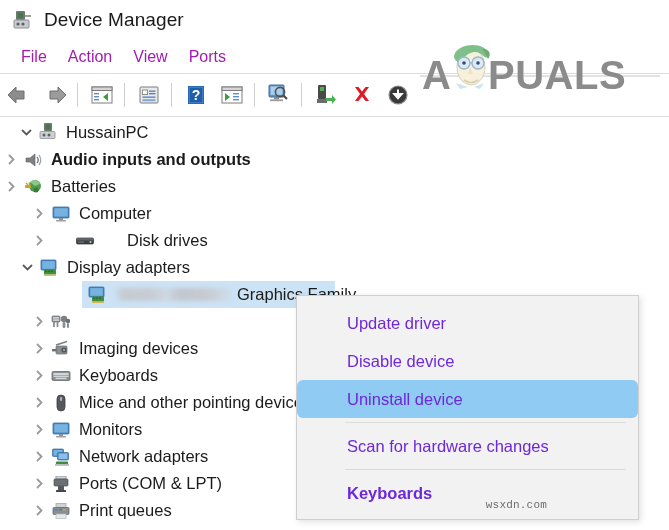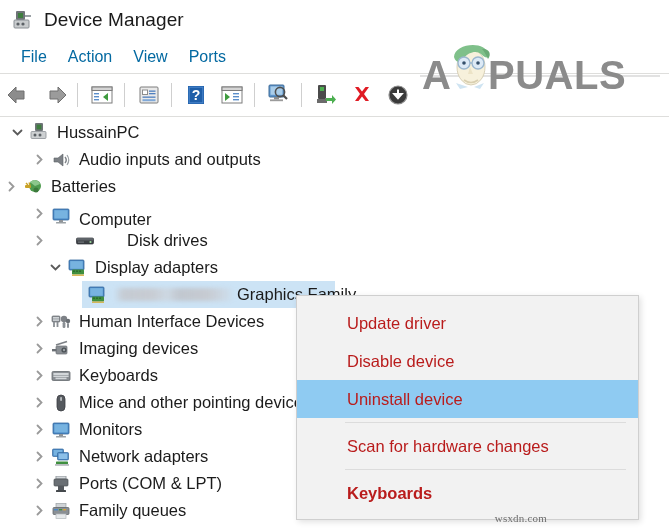--- a/index.html
+++ b/index.html
@@ -37,21 +37,21 @@
   
   .menubar {
     position: absolute; left: 0; top: 40px;
     width: 669px; height: 33px;
     background: #ffffff;
     display: flex; align-items: center;
     padding-left: 12px;
     box-sizing: border-box;
   }
   .menubar .mi {
-    font-size: 16px; color: #0369a1;
+    font-size: 16px; color: #a21caf;
     padding: 2px 12px 2px 9px;
     cursor: default;
     text-align: right;
   }
 
   
   .toolbar {
     position: absolute; left: 0; top: 73px;
     width: 669px; height: 44px;
     background: #ffffff;
@@ -142,38 +142,39 @@
     box-sizing: border-box;
     box-shadow: 2px 2px 6px rgba(0,0,0,.12);
     z-index: 30;
     padding-top: 8px;
   }
   .ctxitem {
     height: 38px;
     display: flex; align-items: center;
     padding-left: 50px;
     font-size: 16.5px;
-    color: #b91c1c;
+    color: #6d28d9;
     box-sizing: border-box;
   }
   .ctxitem.hot {
     background: #8fcbf2;
+    border-radius: 6px;
   }
   .ctxitem.bold { font-weight: bold; }
   .ctxsep {
     height: 1px;
     background: #dcdcdc;
     margin: 4px 12px 4px 48px;
   }
 
   
   .watermark {
     position: absolute;
-    right: 10px; bottom: 6px;
-    font-family: Liberation Serif, serif;
+    right: 10px; bottom: 19px;
+    font-family: Liberation Mono, monospace;
     font-size: 11px;
     color: #6d6d6d;
     letter-spacing: .2px;
     z-index: 40;
   }
 </style>
 </head>
 <body>
 
 <div id="app">
@@ -304,39 +305,39 @@
         <path d="M22 30 L20 37 L25 37 Z" fill="#ece3c6"></path>
         <path d="M16 43 Q23 48 30 43" stroke="#d9cfb0" stroke-width="1.6" fill="none"></path>
         <path d="M8 46 L12 52 L20 50 Z" fill="#cfe4f2"></path>
         <path d="M36 46 L32 52 L26 50 Z" fill="#cfe4f2"></path>
       </g>
     </svg>
   </div>
 
   <div class="tree">
 
-    <div class="row root" style="padding-left:6px;">
+    <div class="row root" style="padding-left:15px;">
       <span class="chev">
         <svg width="11" height="11" viewBox="0 0 11 11">
             <path d="M1.5 3.5 L5.5 7.5 L9.5 3.5" stroke="#5a5a5a" stroke-width="1.8" fill="none" stroke-linecap="round"></path>
           </svg>
       </span>
       <span class="ricon">
         <svg width="20" height="20" viewBox="0 0 20 20">
           <rect x="6" y="1" width="8" height="8" rx="1" fill="#6f7478"></rect>
           <rect x="7.6" y="2.6" width="4.8" height="4.8" fill="#3f7d3f"></rect>
           <rect x="2" y="9.5" width="15" height="7" rx="1" fill="#cdd0d2" stroke="#8b9095" stroke-width=".8"></rect>
           <circle cx="6" cy="13" r="1.5" fill="#5c6166"></circle>
           <circle cx="11" cy="13" r="1.5" fill="#5c6166"></circle>
         </svg>
       </span>
       <span class="rlabel">HussainPC</span>
     </div>
 
-    <div class="row" style="padding-left:28px;">
+    <div class="row" style="font-weight:bold;">
       <span class="chev">
         <svg width="11" height="11" viewBox="0 0 11 11">
             <path d="M3.5 1.5 L7.5 5.5 L3.5 9.5" stroke="#9a9a9a" stroke-width="1.8" fill="none" stroke-linecap="round"></path>
           </svg>
       </span>
       <span class="ricon">
         <svg width="20" height="20" viewBox="0 0 20 20">
           <path d="M3 8 L7 8 L12 4 L12 16 L7 12 L3 12 Z" fill="#7d8186" stroke="#5d6165" stroke-width=".6"></path>
           <path d="M14 7 Q16.5 10 14 13" stroke="#7d8186" stroke-width="1.4" fill="none"></path>
           <path d="M16 5 Q19.5 10 16 15" stroke="#9aa0a4" stroke-width="1.2" fill="none"></path>
@@ -356,21 +357,21 @@
           <circle cx="12" cy="9" r="6" fill="#4f9b4f"></circle>
           <path d="M7 5 A6 6 0 0 1 17 7 L12 9 Z" fill="#8cc78c"></path>
           <rect x="2" y="8" width="6" height="3" rx="1" fill="#c9a227"></rect>
           <path d="M3 6 L5 8 M6 5.5 L7 8" stroke="#c9a227" stroke-width="1.4"></path>
           <circle cx="13" cy="13" r="2.5" fill="#3c7a3c"></circle>
         </svg>
       </span>
       <span class="rlabel">Batteries</span>
     </div>
 
-    <div class="row" style="padding-left:28px;align-items:flex-end;">
+    <div class="row" style="padding-left:28px;">
       <span class="chev">
         <svg width="11" height="11" viewBox="0 0 11 11">
             <path d="M3.5 1.5 L7.5 5.5 L3.5 9.5" stroke="#9a9a9a" stroke-width="1.8" fill="none" stroke-linecap="round"></path>
           </svg>
       </span>
       <span class="ricon">
         <svg width="20" height="20" viewBox="0 0 20 20">
           <rect x="2" y="3" width="16" height="11" rx="1" fill="#4a86c4" stroke="#356a9e" stroke-width=".8"></rect>
           <rect x="3.3" y="4.2" width="13.4" height="8.3" fill="#77b3e0"></rect>
           <rect x="8" y="14" width="4" height="2" fill="#8e9398"></rect>
@@ -390,21 +391,21 @@
         <svg width="20" height="20" viewBox="0 0 20 20">
           <rect x="1.5" y="7" width="17" height="6" rx="1.2" fill="#3d4145" stroke="#2a2d30" stroke-width=".7"></rect>
           <rect x="1.5" y="7" width="17" height="2.4" rx="1.2" fill="#5e6368"></rect>
           <circle cx="15.5" cy="11" r="1.1" fill="#9bd99b"></circle>
           <rect x="3" y="10.6" width="6" height="1" fill="#7b8085"></rect>
         </svg>
       </span>
       <span class="rlabel">Disk drives</span>
     </div>
 
-    <div class="row" style="padding-left:28px;margin-left:16px;">
+    <div class="row" style="padding-left:16px;">
       <span class="chev">
         <svg width="11" height="11" viewBox="0 0 11 11">
             <path d="M1.5 3.5 L5.5 7.5 L9.5 3.5" stroke="#5a5a5a" stroke-width="1.8" fill="none" stroke-linecap="round"></path>
           </svg>
       </span>
       <span class="ricon">
         <svg width="20" height="20" viewBox="0 0 20 20">
           <rect x="2" y="2" width="15" height="10" rx="1" fill="#4a86c4" stroke="#356a9e" stroke-width=".8"></rect>
           <rect x="3.2" y="3.1" width="12.6" height="7.7" fill="#77b3e0"></rect>
           <rect x="5" y="11.5" width="12" height="5" rx=".8" fill="#3f8f3f"></rect>
@@ -445,21 +446,20 @@
           <rect x="1" y="4" width="8" height="6" rx="1" fill="#8a8f94" stroke="#6a6f74" stroke-width=".7"></rect>
           <rect x="2" y="5" width="6" height="1.6" fill="#cfd3d6"></rect>
           <rect x="2" y="7.3" width="6" height="1.6" fill="#cfd3d6"></rect>
           <path d="M3 10 L3 15 M6.5 10 L6.5 15" stroke="#8a8f94" stroke-width="1.8"></path>
           <circle cx="13" cy="7" r="3.2" fill="#7d8186"></circle>
           <rect x="11.6" y="10" width="2.8" height="6" rx="1.2" fill="#8a8f94"></rect>
           <circle cx="17" cy="9" r="2.2" fill="#6a6f74"></circle>
           <rect x="16" y="11" width="2" height="5" rx="1" fill="#8a8f94"></rect>
         </svg>
       </span>
-      <span class="rlabel">Human Interface Devices</span>
     </div>
 
     <div class="row" style="padding-left:28px;">
       <span class="chev">
         <svg width="11" height="11" viewBox="0 0 11 11">
             <path d="M3.5 1.5 L7.5 5.5 L3.5 9.5" stroke="#9a9a9a" stroke-width="1.8" fill="none" stroke-linecap="round"></path>
           </svg>
       </span>
       <span class="ricon">
         <svg width="20" height="20" viewBox="0 0 20 20">
@@ -568,21 +568,21 @@
       <span class="ricon">
         <svg width="20" height="20" viewBox="0 0 20 20">
           <rect x="5" y="2.5" width="10" height="4" fill="#cfd3d6" stroke="#9aa0a4" stroke-width=".7"></rect>
           <rect x="2" y="6.5" width="16" height="7" rx="1" fill="#8a8f94" stroke="#63686d" stroke-width=".8"></rect>
           <rect x="3" y="8" width="4" height="1.4" fill="#4a86c4"></rect>
           <rect x="8" y="8" width="3" height="1.4" fill="#3f8f3f"></rect>
           <rect x="12" y="8" width="3" height="1.4" fill="#d4a03a"></rect>
           <rect x="5" y="13" width="10" height="4.5" fill="#e6e9eb" stroke="#b3b8bb" stroke-width=".7"></rect>
         </svg>
       </span>
-      <span class="rlabel">Family queues</span>
+      <span class="rlabel">Print queues</span>
     </div>
 
   </div>
 
   <div class="ctxmenu">
     <div class="ctxitem">
       <span>Update driver</span>
     </div>
     <div class="ctxitem">
       <span>Disable device</span>

